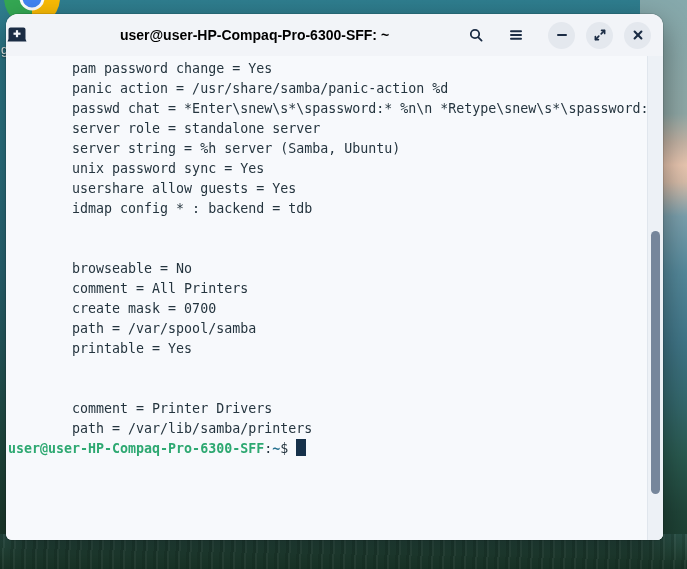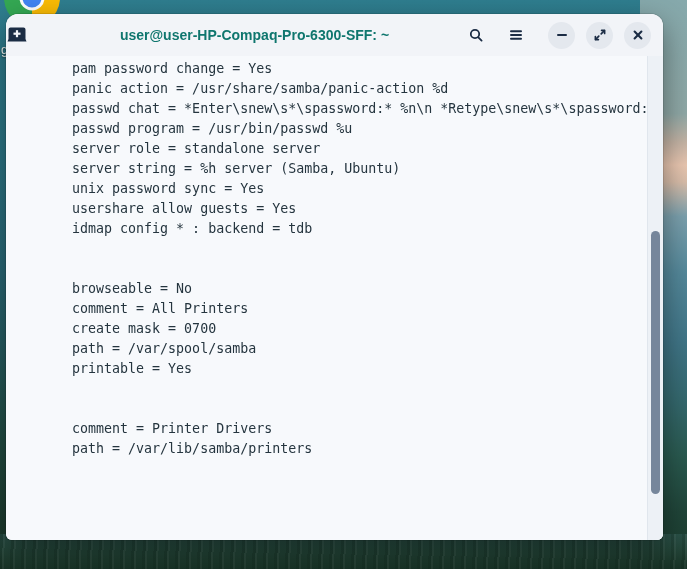--- a/index.html
+++ b/index.html
@@ -21,21 +21,21 @@
     text-shadow:0 1px 2px rgba(0,0,0,.55);}
 
   
   .window{position:absolute;left:6px;top:14px;width:657px;height:526px;z-index:2;
     border-radius:12px 12px 6px 6px;overflow:hidden;background:#f7f9fc;
     box-shadow:0 10px 30px rgba(0,0,0,.42),0 0 0 1px rgba(0,0,0,.10);}
 
   .titlebar{position:absolute;left:0;top:0;right:0;height:42px;background:#f2f4f8;
     border-bottom:1px solid #e3e7ec;display:flex;align-items:center;}
   .titlebar .title{position:absolute;left:40px;right:200px;text-align:center;
-    font-size:14px;font-weight:bold;color:#0f766e;white-space:nowrap;overflow:hidden;}
+    font-size:14px;font-weight:bold;color:#000000;white-space:nowrap;overflow:hidden;}
   .tb-right{position:absolute;right:12px;top:0;height:42px;display:flex;align-items:center;}
   .tb-btn{background:none;border:none;padding:0;margin:0;display:flex;align-items:center;justify-content:center;cursor:pointer;}
   .flat{width:28px;height:28px;border-radius:6px;}
   .circle{width:27px;height:27px;border-radius:50%;background:#e4e8ee;}
   .gap12{margin-right:12px;} .gap18{margin-right:18px;} .gap11{margin-right:11px;}
 
   
   .terminal{position:absolute;left:0;top:42px;right:0;bottom:0;background:#f7f9fc;
     font-family:"DejaVu Sans Mono","Liberation Mono",monospace;font-size:13.3px;color:#25353f;}
   .lines-wrap{position:absolute;inset:0;padding:3px 0 0 2px;}
@@ -113,37 +113,37 @@
       </button>
     </div>
   </div>
 
   <div class="terminal">
     <div class="lines-wrap">
       <div>
           <div class="tline">        pam password change = Yes</div>
           <div class="tline">        panic action = /usr/share/samba/panic-action %d</div>
           <div class="tline">        passwd chat = *Enter\snew\s*\spassword:* %n\n *Retype\snew\s*\spassword:</div>
-          <div class="tline">        passwd program = /usr/bin/passwd %u</div>
           <div class="tline">        server role = standalone server</div>
           <div class="tline">        server string = %h server (Samba, Ubuntu)</div>
           <div class="tline">        unix password sync = Yes</div>
           <div class="tline">        usershare allow guests = Yes</div>
           <div class="tline">        idmap config * : backend = tdb</div>
           <div class="tline"></div>
           <div class="tline"></div>
           <div class="tline">        browseable = No</div>
           <div class="tline">        comment = All Printers</div>
           <div class="tline">        create mask = 0700</div>
           <div class="tline">        path = /var/spool/samba</div>
           <div class="tline">        printable = Yes</div>
           <div class="tline"></div>
           <div class="tline"></div>
           <div class="tline">        comment = Printer Drivers</div>
           <div class="tline">        path = /var/lib/samba/printers</div>
         </div>
+      <div class="prompt-line"><span class="p-user">user@user-HP-Compaq-Pro-6300-SFF</span><span class="p-plain">:</span><span class="p-path">~</span><span class="p-plain">$</span><span class="cursor"></span></div>
     </div>
     <div class="scrollbar">
       <div class="scroll-thumb"></div>
     </div>
   </div>
 
 </div>
 
 </body></html>

